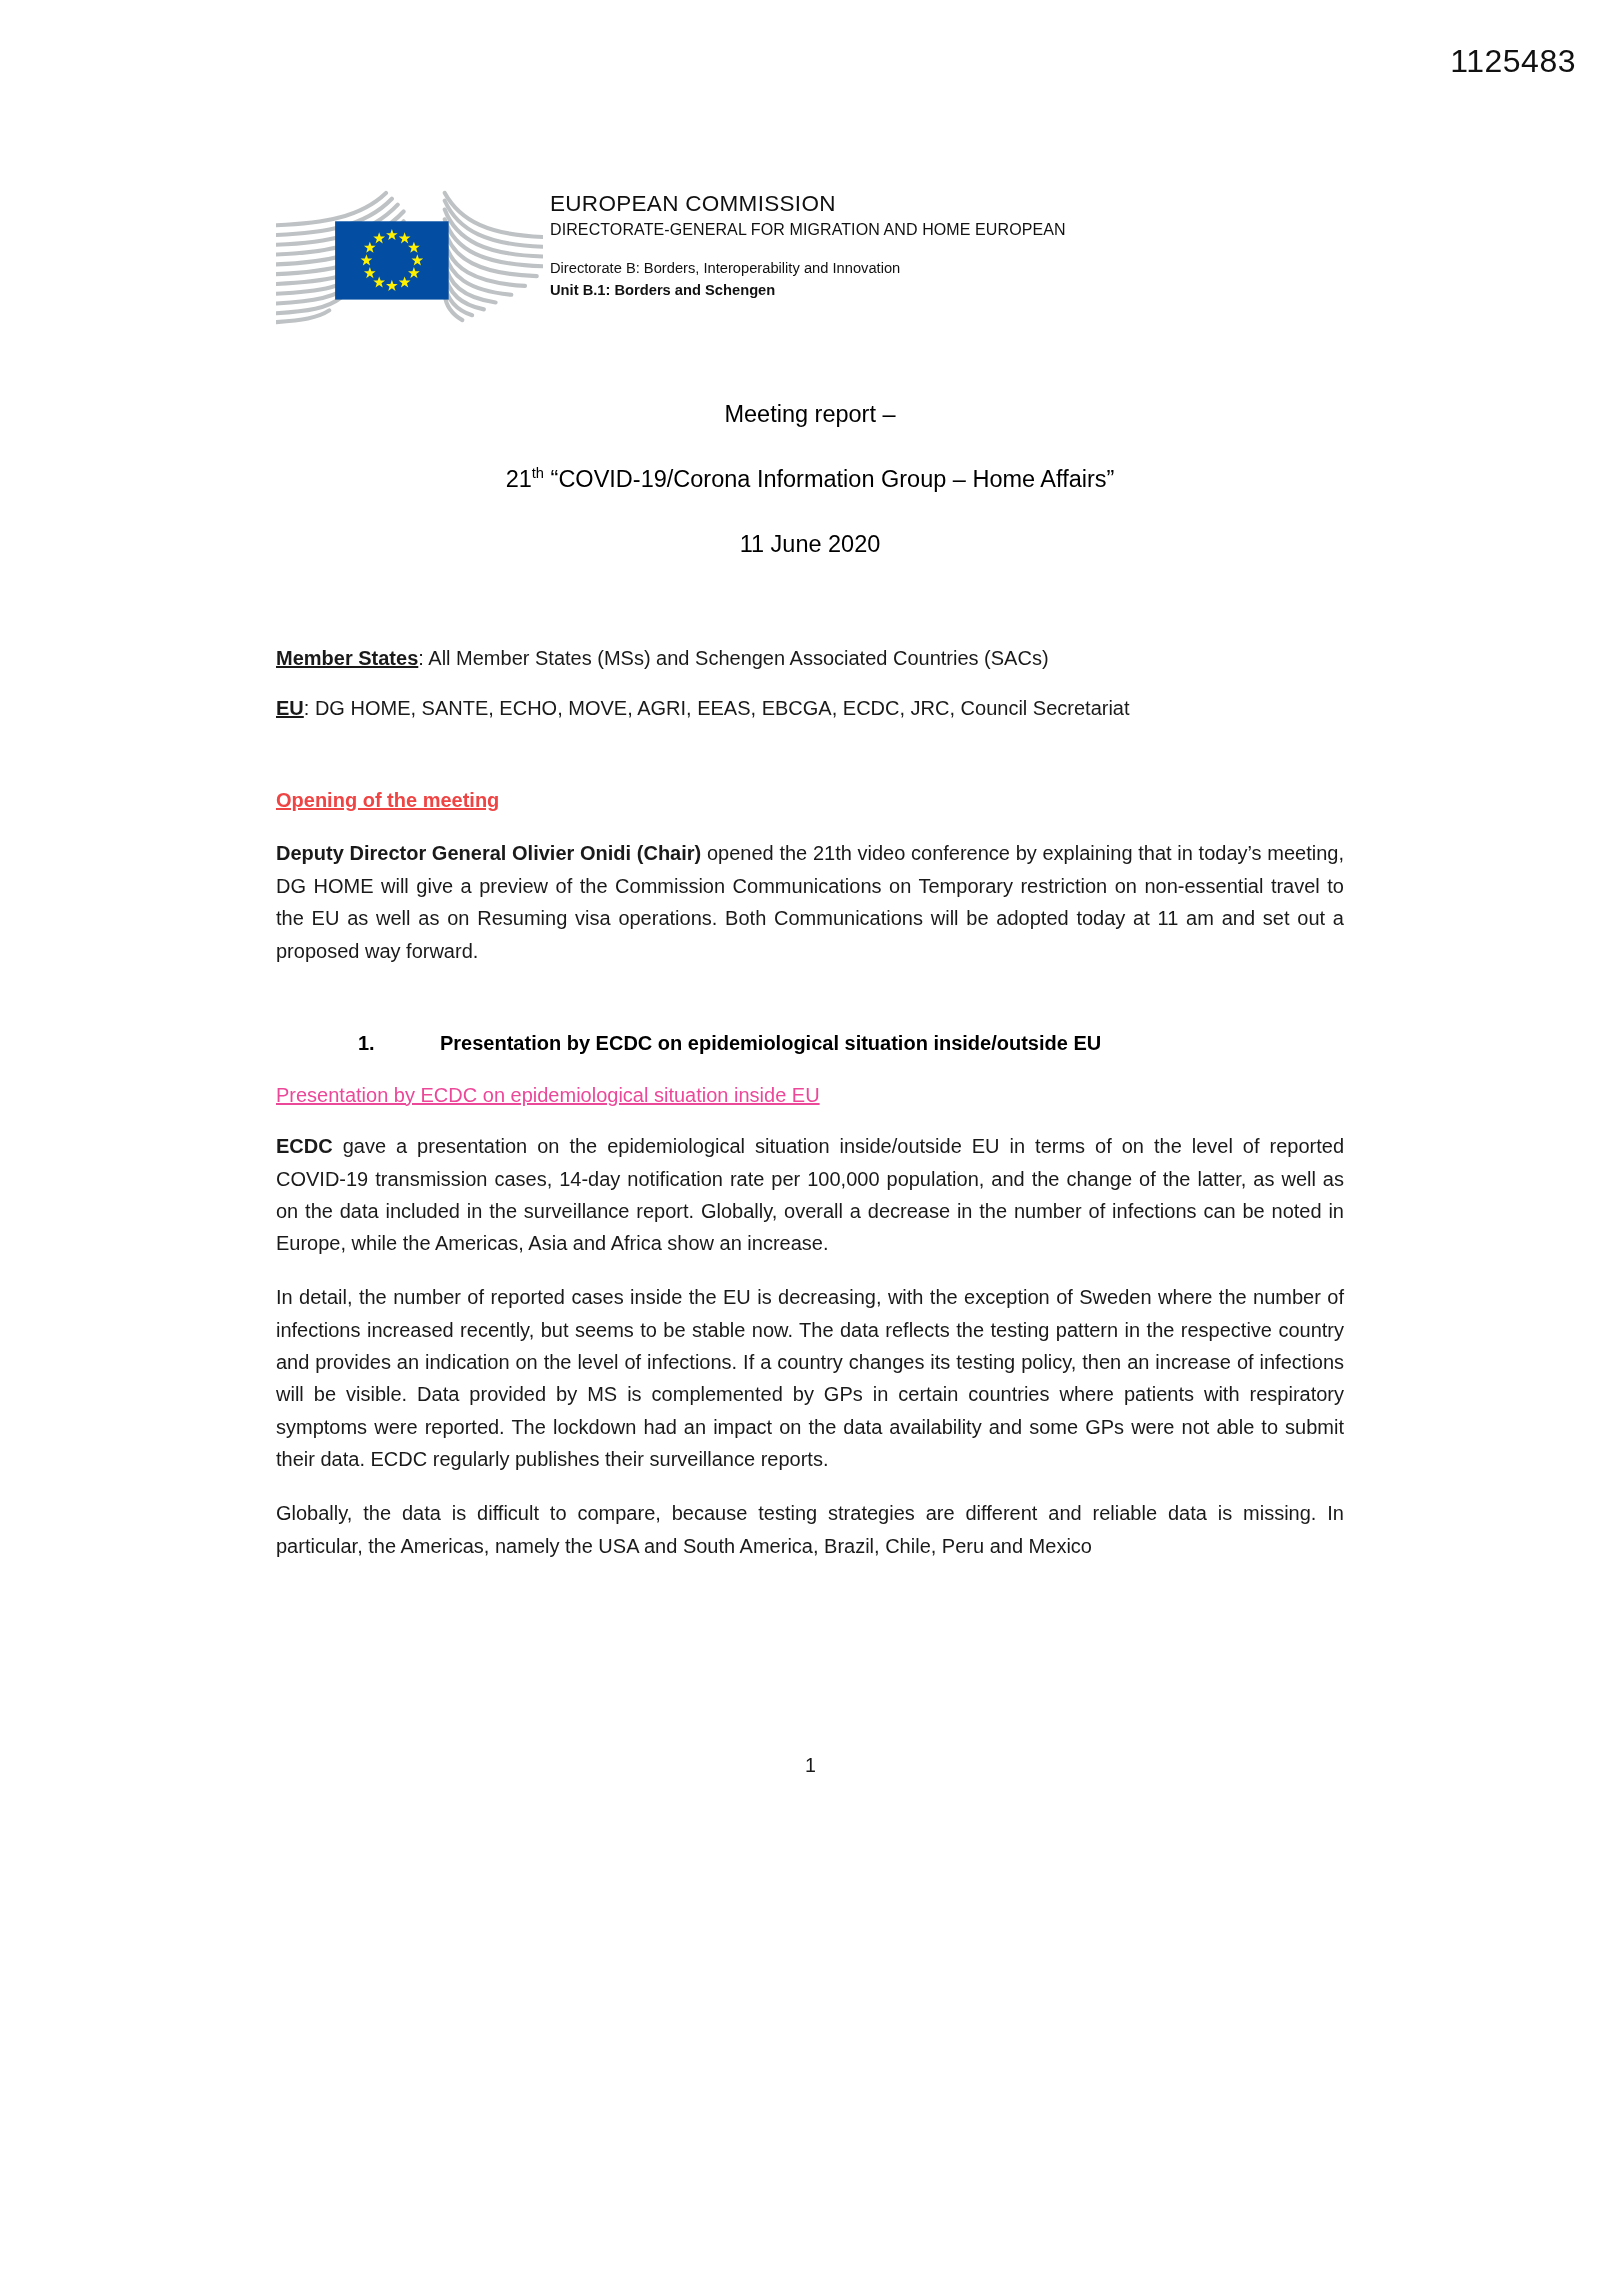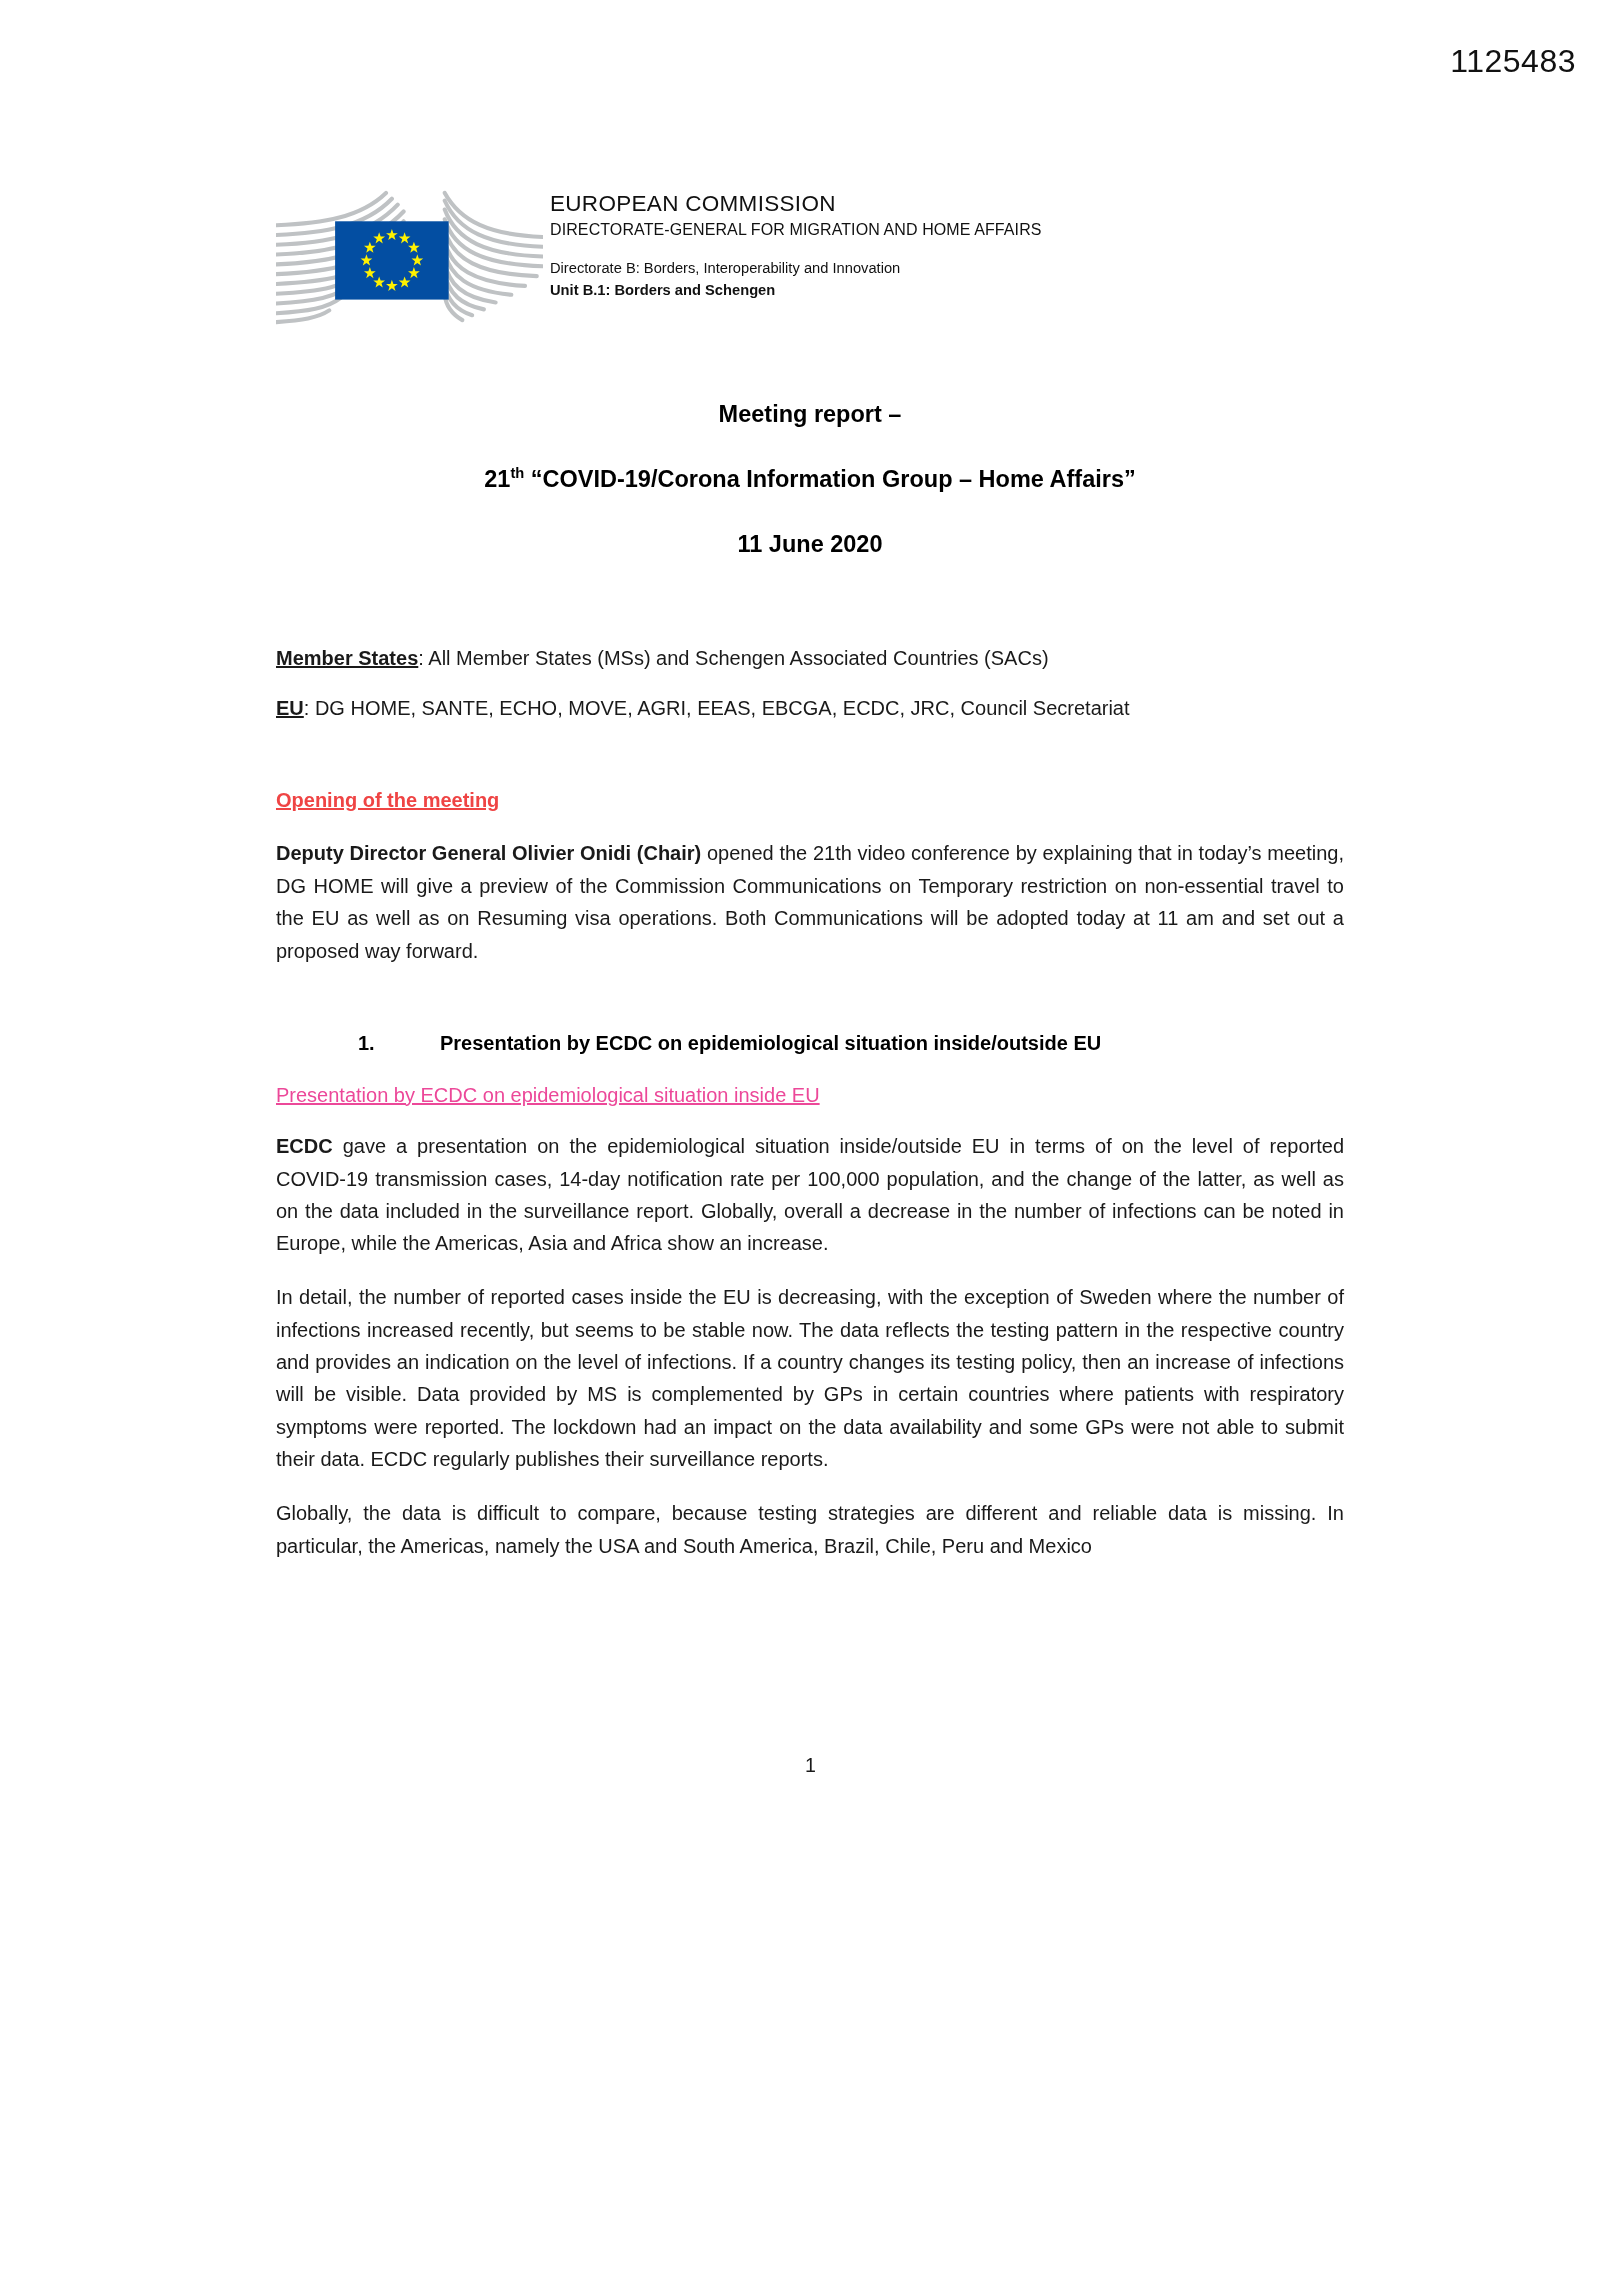--- a/index.html
+++ b/index.html
@@ -85,21 +85,21 @@
   
   .title-block {
     position: absolute;
     left: 276px;
     top: 400px;
     width: 1068px;
     text-align: center;
   }
   .title-line {
     font-size: 23.5px;
-    font-weight: bold;
+    font-weight: normal;
     color: #000;
     line-height: 1.2;
     text-align: center;
   }
   .title-line.l1 { margin-bottom: 37px; }
   .title-line.l2 { margin-bottom: 37px; }
   .sup {
     font-size: 14.7px;
     vertical-align: super;
     line-height: 0;
@@ -246,21 +246,21 @@
             <g transform="translate(-13,-22.5)">
                 <polygon points="0,-6.2 1.5,-1.9 6,-1.9 2.4,0.8 3.7,5.1 0,2.5 -3.7,5.1 -2.4,0.8 -6,-1.9 -1.5,-1.9"></polygon>
               </g>
           </g>
         </g>
       </svg>
     </div>
 
     <div class="logo-text">
       <div class="org-name">EUROPEAN COMMISSION</div>
-      <div class="org-dg">DIRECTORATE-GENERAL FOR MIGRATION AND HOME AFFAIRS</div>
+      <div class="org-dg">DIRECTORATE-GENERAL FOR MIGRATION AND HOME EUROPEAN</div>
       <div class="org-dir">Directorate B: Borders, Interoperability and Innovation</div>
       <div class="org-unit">Unit B.1: Borders and Schengen</div>
     </div>
   </div>
 
   <div class="title-block">
     <div class="title-line l1">Meeting report –</div>
     <div class="title-line l2"><span>21</span><span class="sup">th</span><span> “COVID-19/Corona Information Group – Home Affairs”</span></div>
     <div class="title-line l3">11 June 2020</div>
   </div>

